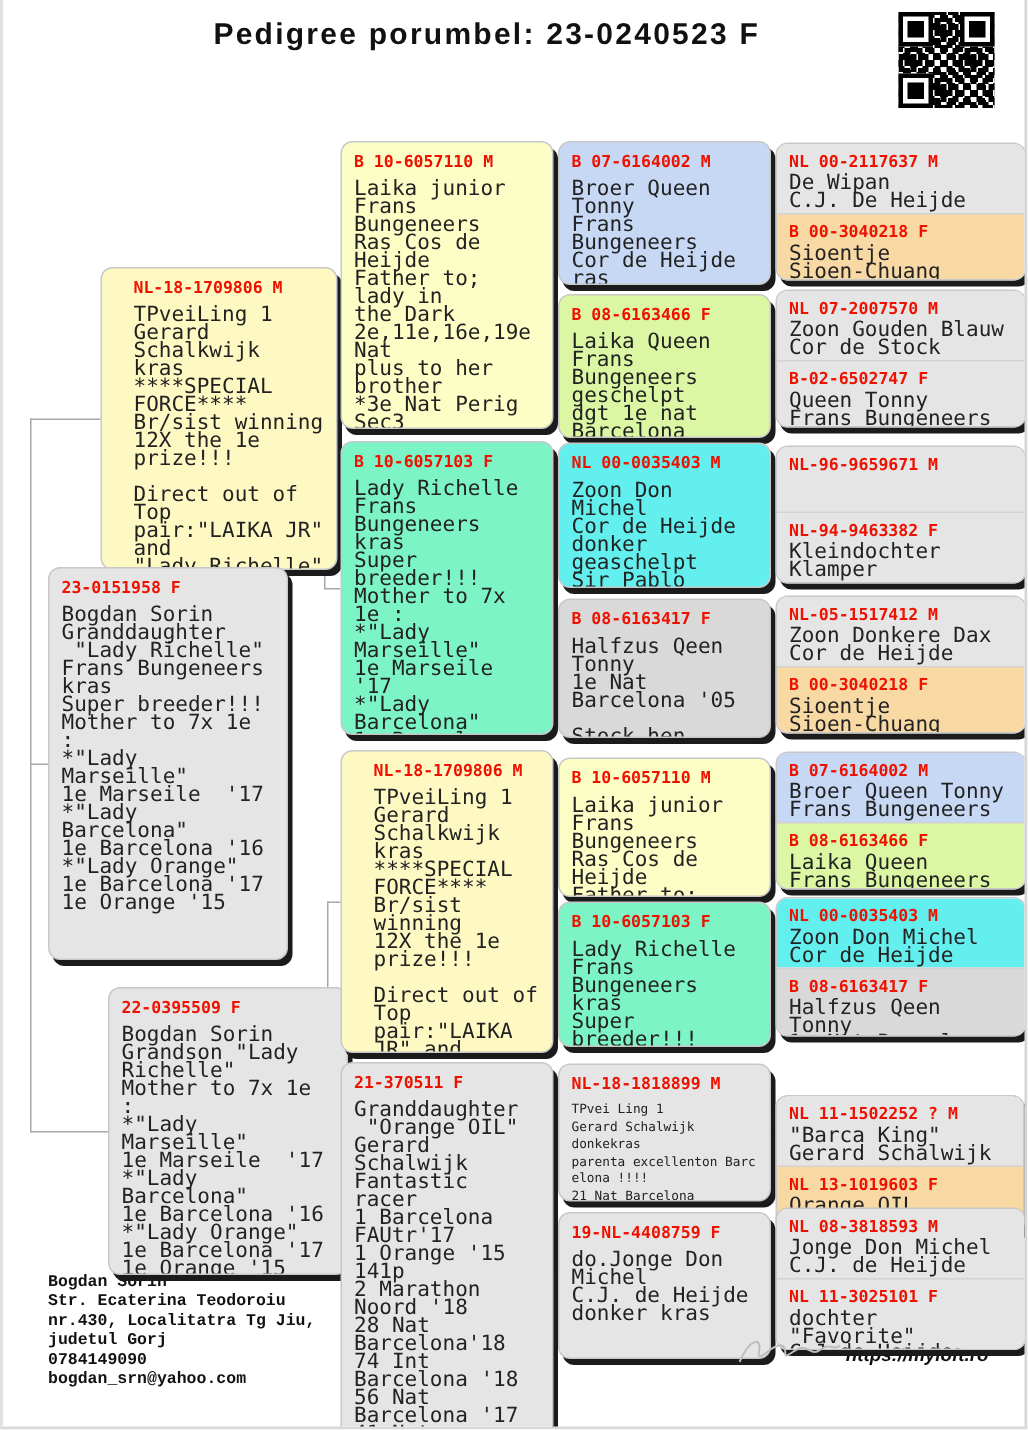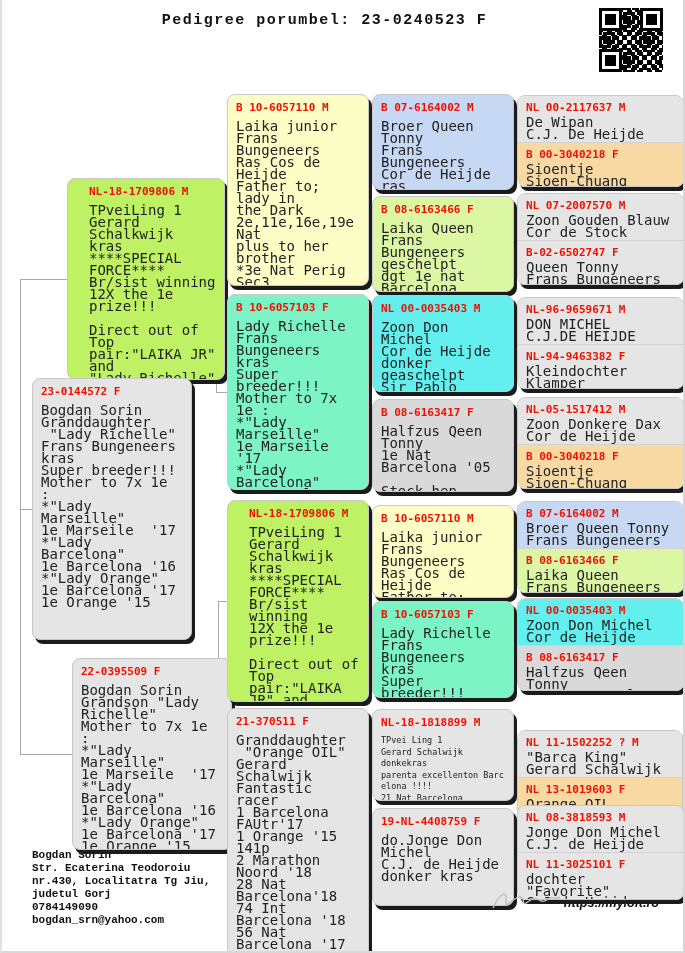--- a/index.html
+++ b/index.html
@@ -1,20 +1,20 @@
 <!DOCTYPE html>
 <html><head>
 <meta charset="utf-8">
 <style>
   html,body{margin:0;padding:0;background:#fff;}
   .page{position:relative;width:685px;height:953px;background:#ffffff;overflow:hidden;
         box-sizing:border-box;border-left:2px solid #e2e2e2;border-right:2px solid #d6d6d6;border-bottom:2px solid #d9d9d9;
         font-family:"DejaVu Sans Mono", monospace;}
   .title{position:absolute;top:12px;left:0;width:645px;text-align:center;
-         font-family:Liberation Mono, monospace;font-weight:bold;font-size:15px;letter-spacing:1.5px;color:#111;}
+         font-family:Liberation Sans, sans-serif;font-weight:bold;font-size:20px;letter-spacing:1.5px;color:#111;}
   
   .qr{position:absolute;left:597px;top:8px;width:64px;height:64px;
       background-image:
         repeating-conic-gradient(#000 0% 25%, transparent 0% 50%),
         repeating-conic-gradient(#000 0% 25%, #fff 0% 50%);
       background-size:8px 8px,10px 10px;background-position:0 0,3px 2px;}
   .qr .f{position:absolute;width:17px;height:17px;border:3px solid #000;background:#fff;}
   .qr .f::after{content:"";position:absolute;inset:3px;background:#000;}
   .qr .tl{left:0;top:0;} .qr .tr{right:0;top:0;} .qr .bl{left:0;bottom:0;}
   
@@ -22,21 +22,21 @@
         padding:6px 8px;overflow:hidden;box-shadow:3px 4px 0 #1b1b1b;z-index:2;}
   .ring{color:#ee1100;font-weight:bold;font-size:11px;margin-bottom:6px;white-space:pre;}
   .btxt{font-size:14px;line-height:12px;color:#222;white-space:pre-wrap;}
   .fs85 .btxt{font-size:8.5px;line-height:11.5px;}
   .pair{position:absolute;box-sizing:border-box;border:1px solid #c8c8c8;border-radius:8px;
         overflow:hidden;box-shadow:3px 4px 0 #1b1b1b;display:flex;flex-direction:column;z-index:2;}
   .half{flex:1 1 50%;box-sizing:border-box;padding:5px 8px 2px;}
   .half + .half{border-top:1px solid #d2d2d2;}
   .half .ring{margin-bottom:3px;}
   .half .btxt{line-height:11.5px;}
-  .c-white{background:#e5e5e5;} .c-pink{background:#bef264;padding-left:21px;} .c-yellow{background:#fdfdc6;}
+  .c-white{background:#e5e5e5;} .c-pink{background:#fef9c3;padding-left:21px;} .c-yellow{background:#fdfdc6;}
   .c-mint{background:#7cf4c6;} .c-blue{background:#c7d8f4;} .c-green{background:#dcf7a3;}
   .c-cyan{background:#64efef;} .c-gray{background:#d9d9d9;} .c-orange{background:#f8d9a4;}
   
   .hl,.vl{position:absolute;background:#a8a8a8;z-index:1;}
   .hl{height:1px;} .vl{width:1px;}
   
   .contact{position:absolute;left:30px;top:849px;font-family:"Liberation Mono", monospace;
            font-weight:bold;font-size:11px;line-height:13px;color:#111;white-space:pre-wrap;}
   .site{position:absolute;right:24px;top:896px;font-family:"Liberation Sans", sans-serif;
         font-weight:bold;font-style:italic;font-size:12.5px;color:#111;}
@@ -89,21 +89,21 @@
 12X the 1e prize!!!
 
 Direct out of Top
 pair:"LAIKA JR" and
 "Lady Richelle"
 Mother to 7x 1e :
 * "Lady Marseille"
 1e Marseille '17</div>
   </div>
   <div class="pbox c-white" style="left:30px;top:378px;width:160px;height:262px">
-    <div class="ring">23-0144572 F</div>
+    <div class="ring">23-0151958 F</div>
     <div class="btxt">Bogdan Sorin
 Granddaughter
  "Lady Richelle"
 Frans Bungeneers
 kras
 Super breeder!!!
 Mother to 7x 1e :
 *"Lady Marseille"
 1e Marseile  '17
 *"Lady Barcelona"
@@ -284,22 +284,20 @@
     </div>
     <div class="half c-white">
       <div class="ring">B-02-6502747 F</div>
       <div class="btxt">Queen Tonny
 Frans Bungeneers</div>
     </div>
   </div>
   <div class="pair" style="left:515px;top:297px;width:167px;height:92px">
     <div class="half c-white">
       <div class="ring">NL-96-9659671 M</div>
-      <div class="btxt">DON MICHEL
-C.J.DE HEIJDE</div>
     </div>
     <div class="half c-white">
       <div class="ring">NL-94-9463382 F</div>
       <div class="btxt">Kleindochter Klamper</div>
     </div>
   </div>
   <div class="pair" style="left:515px;top:397px;width:167px;height:92px">
     <div class="half c-white">
       <div class="ring">NL-05-1517412 M</div>
       <div class="btxt">Zoon Donkere Dax

